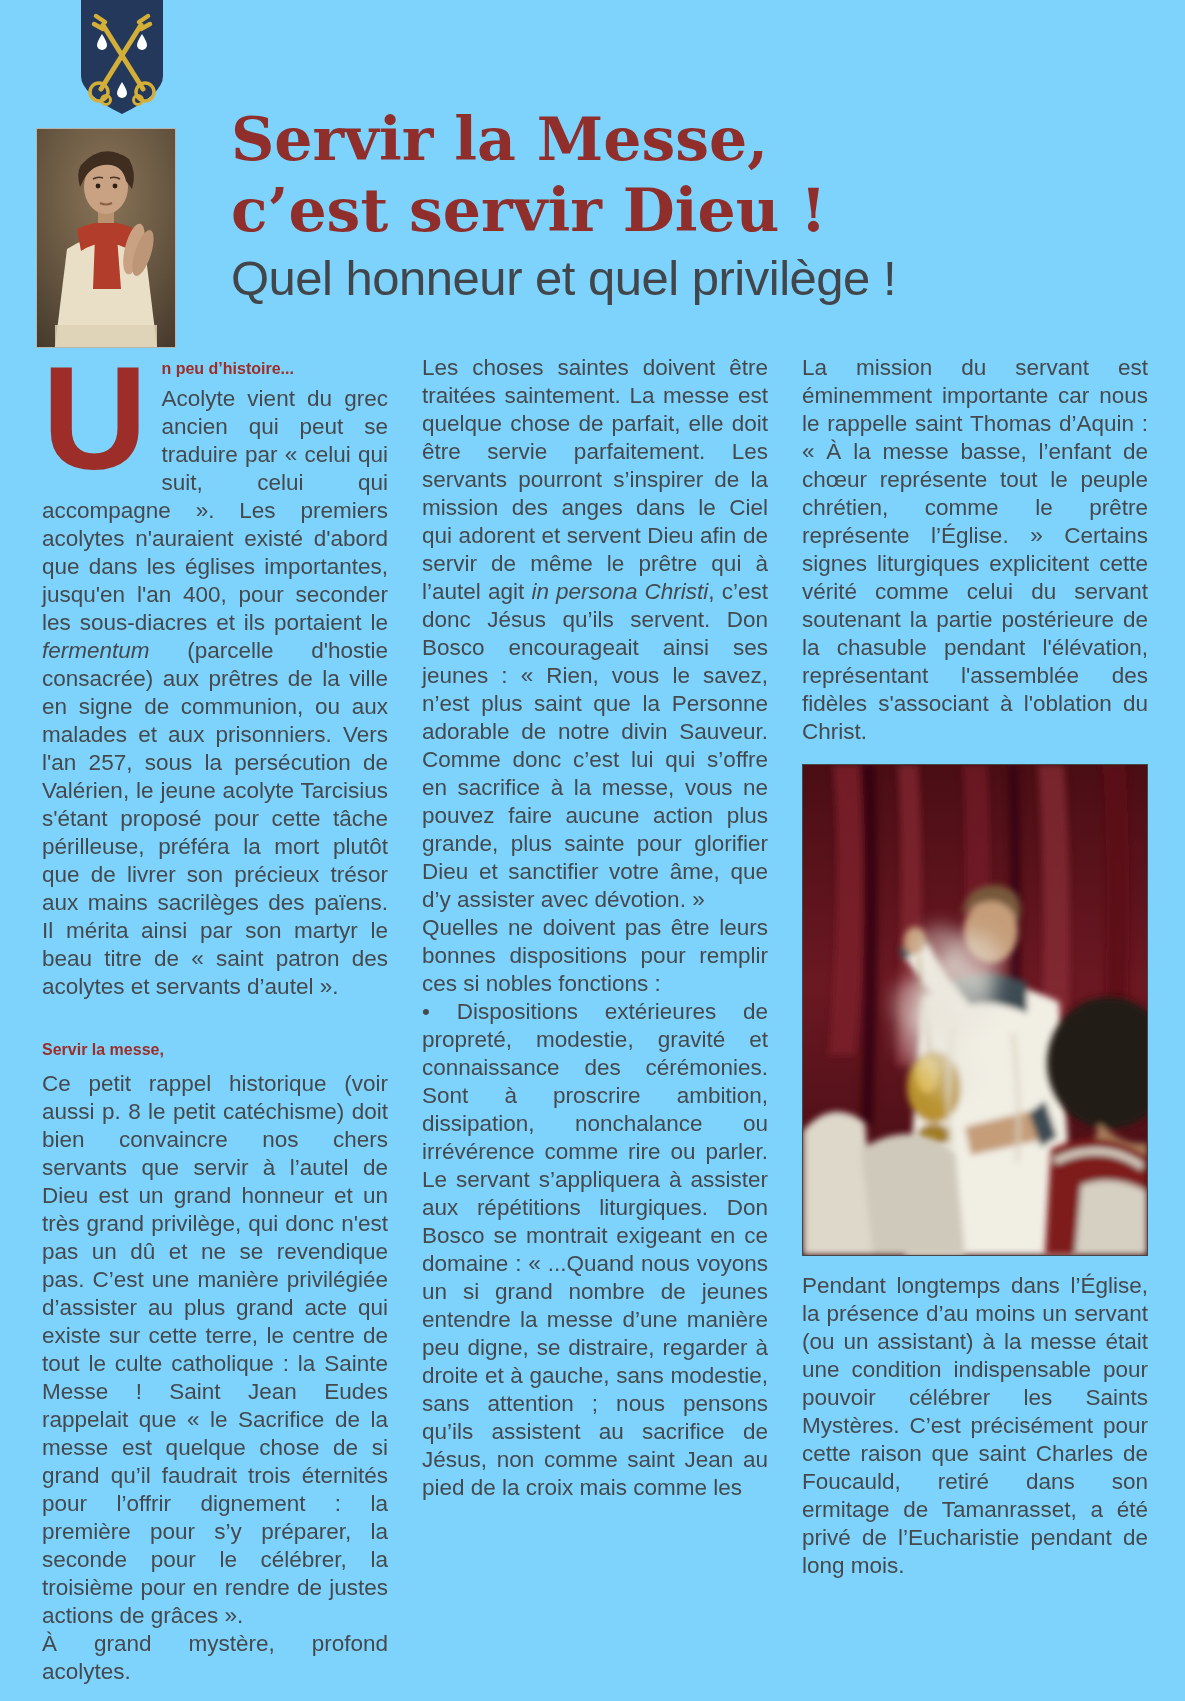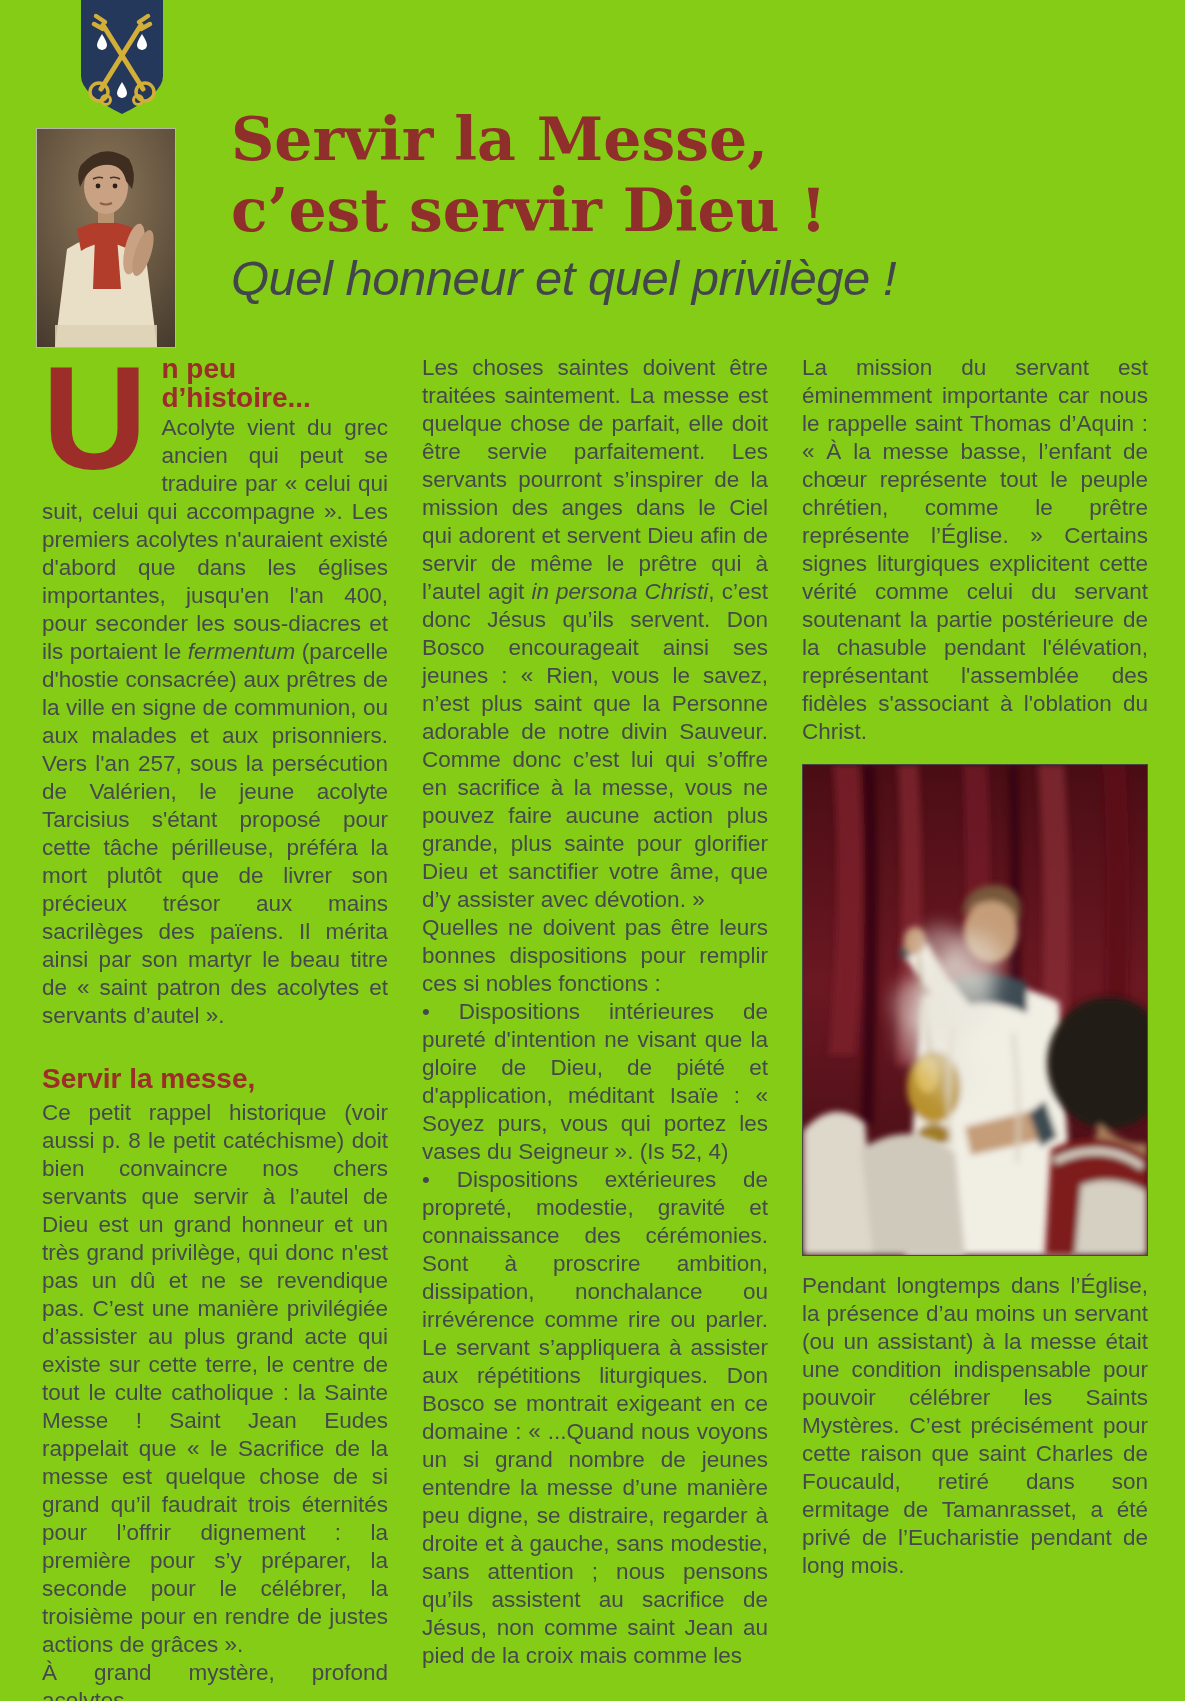--- a/index.html
+++ b/index.html
@@ -1,31 +1,31 @@
 <!DOCTYPE html>
 <html lang="fr"><head>
 <meta charset="utf-8">
 <style>
   html,body{margin:0;padding:0;background:#e9e9e9;}
-  .page{position:relative;width:1185px;height:1701px;margin:0 auto;background:#84cc16;
+  .page{position:relative;width:1185px;height:1701px;margin:0 auto;background:#7dd3fc;
         overflow:hidden;font-family:"Liberation Sans",sans-serif;}
   
   .logo{position:absolute;left:78px;top:0;width:88px;height:116px;}
   .portrait{position:absolute;left:36px;top:128px;width:138px;height:218px;border:1px solid #b9b4ab;}
   .titleblock{position:absolute;left:231px;top:104px;width:920px;}
   .title{margin:0;font-family:"DejaVu Serif",serif;font-weight:700;font-size:60px;line-height:71px;
          color:#8f2e2b;letter-spacing:0;}
-  .subtitle{margin:4px 0 0 0;font-weight:400;font-size:49px;line-height:56px;color:#42464b;letter-spacing:-0.5px;font-style:italic;}
+  .subtitle{margin:4px 0 0 0;font-weight:400;font-size:49px;line-height:56px;color:#42464b;letter-spacing:-0.5px;}
   
   .cols{position:absolute;left:42px;top:354px;display:flex;gap:34px;}
   .col{width:346px;font-size:22.5px;line-height:28px;color:#45494d;text-align:justify;}
   .col p{margin:0;}
   em{}
   .dropcap{float:left;font-weight:700;font-size:146px;line-height:104px;color:#9c2d28;margin:13px 14px 0 0;}
-  .h-red{color:#9c2d28;font-weight:700;font-size:28px;line-height:29px;text-align:left;}
+  .h-red{color:#9c2d28;font-weight:700;font-size:16px;line-height:29px;text-align:left;}
   h3.h-red{margin:0 0 2px 0;}
   .subhead{margin:34px 0 6px 0;}
   .subhead span{display:block;}
   .photo-fig{margin:18px 0 16px 0;width:344px;height:490px;border:1px solid #474747;}
   .photo-fig svg{display:block;}
 </style>
 </head>
 <body>
 
 <div class="page">
@@ -91,21 +91,20 @@
       <div class="h-red subhead">
         <span>Servir la messe,</span>
       </div>
       <p>Ce petit rappel historique (voir aussi p. 8 le petit catéchisme) doit bien convaincre nos chers servants que servir à l’autel de Dieu est un grand honneur et un très grand privilège, qui donc n'est pas un dû et ne se revendique pas. C’est une manière privilégiée d’assister au plus grand acte qui existe sur cette terre, le centre de tout le culte catholique : la Sainte Messe ! Saint Jean Eudes rappelait que « le Sacrifice de la messe est quelque chose de si grand qu’il faudrait trois éternités pour l’offrir dignement : la première pour s’y préparer, la seconde pour le célébrer, la troisième pour en rendre de justes actions de grâces ».</p>
       <p>À grand mystère, profond acolytes.</p>
     </div>
 
     <div class="col">
       <p><span>Les choses saintes doivent être traitées saintement. La messe est quelque chose de parfait, elle doit être servie parfaitement. Les servants pourront s’inspirer de la mission des anges dans le Ciel qui adorent et servent Dieu afin de servir de même le prêtre qui à l’autel agit </span><em>in persona Christi</em><span>, c’est donc Jésus qu’ils servent. Don Bosco encourageait ainsi ses jeunes : « Rien, vous le savez, n’est plus saint que la Personne adorable de notre divin Sauveur. Comme donc c’est lui qui s’offre en sacrifice à la messe, vous ne pouvez faire aucune action plus grande, plus sainte pour glorifier Dieu et sanctifier votre âme, que d’y assister avec dévotion. »</span></p>
       <p>Quelles ne doivent pas être leurs bonnes dispositions pour remplir ces si nobles fonctions :</p>
-      <p>• Dispositions intérieures de pureté d'intention ne visant que la gloire de Dieu, de piété et d'application, méditant Isaïe : « Soyez purs, vous qui portez les vases du Seigneur ». (Is 52, 4)</p>
       <p>• Dispositions extérieures de propreté, modestie, gravité et connaissance des cérémonies. Sont à proscrire ambition, dissipation, nonchalance ou irrévérence comme rire ou parler. Le servant s’appliquera à assister aux répétitions liturgiques. Don Bosco se montrait exigeant en ce domaine : « ...Quand nous voyons un si grand nombre de jeunes entendre la messe d’une manière peu digne, se distraire, regarder à droite et à gauche, sans modestie, sans attention ; nous pensons qu’ils assistent au sacrifice de Jésus, non comme saint Jean au pied de la croix mais comme les</p>
     </div>
 
     <div class="col">
       <p>La mission du servant est éminemment importante car nous le rappelle saint Thomas d’Aquin : « À la messe basse, l’enfant de chœur représente tout le peuple chrétien, comme le prêtre représente l’Église. » Certains signes liturgiques explicitent cette vérité comme celui du servant soutenant la partie postérieure de la chasuble pendant l'élévation, représentant l'assemblée des fidèles s'associant à l'oblation du Christ.</p>
 
       <figure class="photo-fig">
         <svg width="344" height="490" viewBox="0 0 344 490" xmlns="http://www.w3.org/2000/svg">
           <defs>
             <filter id="soft" x="-20%" y="-20%" width="140%" height="140%">

